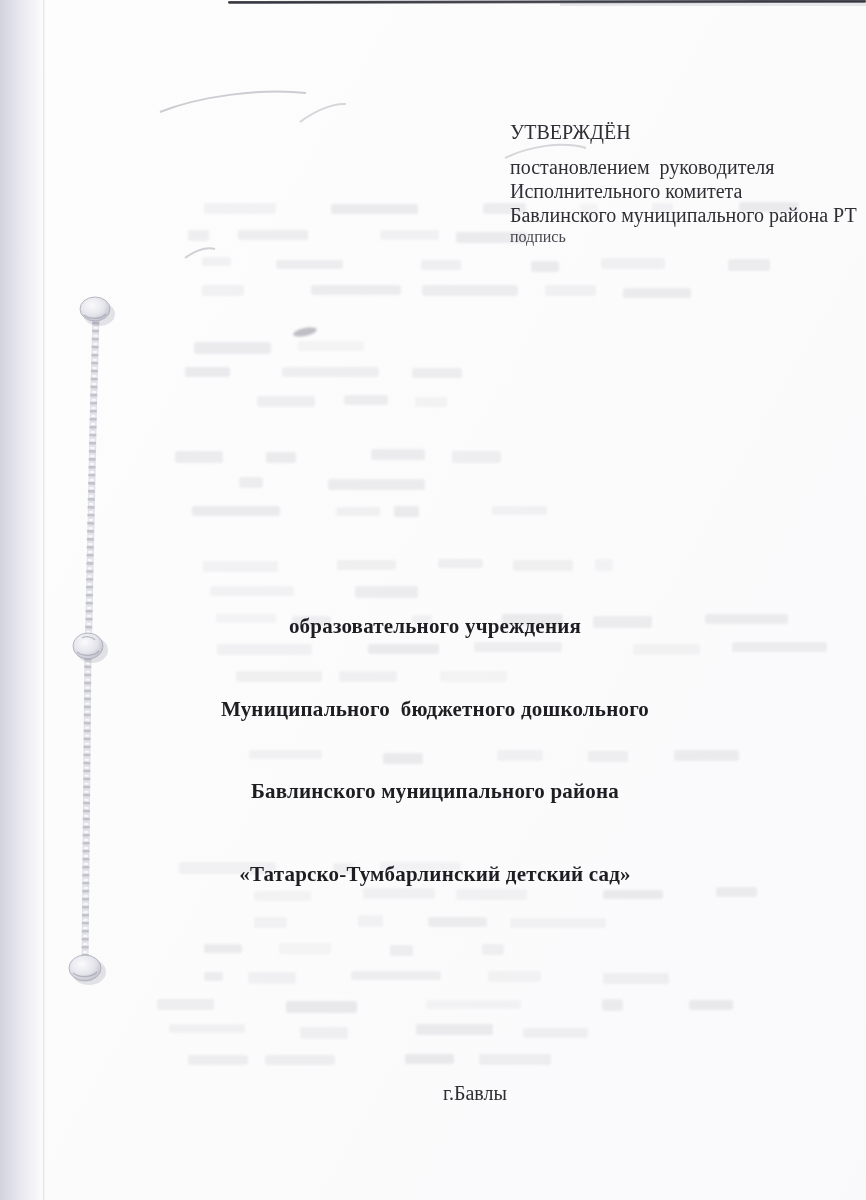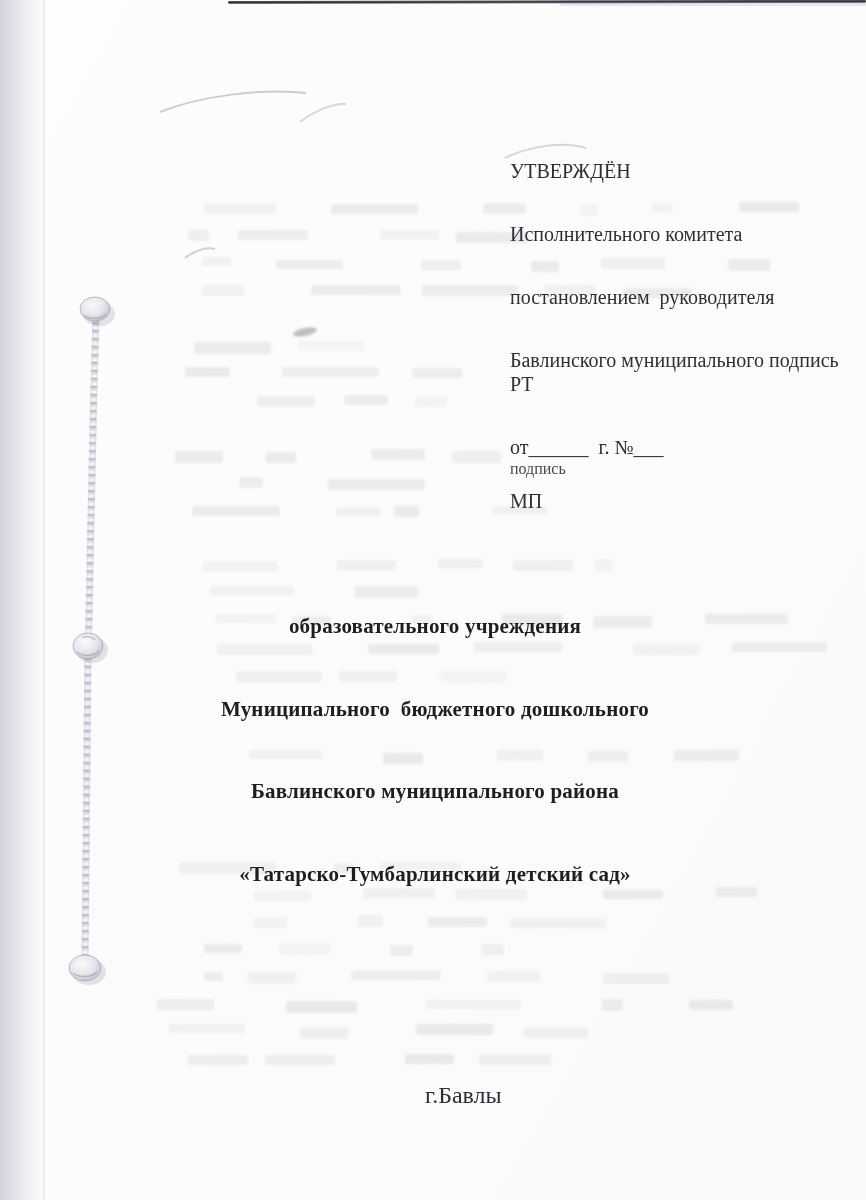--- a/index.html
+++ b/index.html
@@ -35,37 +35,37 @@
   .ghost-seg{position:absolute;background:#63636f;border-radius:2px;filter:blur(1.1px);}
   
   .marks{position:absolute;inset:0;z-index:2;pointer-events:none;}
   .smudge{
     position:absolute;left:293px;top:328px;width:24px;height:8px;border-radius:50%;
     background:rgba(104,104,120,.42);filter:blur(1px);transform:rotate(-12deg);z-index:2;
   }
   
   .binding{position:absolute;left:0;top:0;z-index:6;pointer-events:none;}
   
-  .txt{color:#2e2e34;white-space:pre-wrap;margin-top:39px;}
+  .txt{color:#2e2e34;white-space:pre-wrap;}
   .approval{
     position:absolute;left:510px;top:120px;width:350px;z-index:5;
     font-size:20px;line-height:24px;
   }
   .approval .app-title{margin-bottom:11px;}
   .approval .sig-caption{font-size:16px;line-height:12px;color:#47474f;margin-top:4px;}
   .approval .seal{margin-top:14px;}
   .title-block{
     position:absolute;left:130px;top:558px;width:610px;z-index:5;
     text-align:center;font-weight:bold;color:#1d1d22;
     font-size:21px;line-height:27.5px;letter-spacing:.2px;white-space:pre-wrap;
   }
   .title-block .tb-first{transform:translateX(-30px);letter-spacing:1px;}
   .city{
-    position:absolute;left:425px;top:1082px;z-index:5;
-    font-size:24px;color:#2e2e34;
+    position:absolute;left:443px;top:1082px;z-index:5;
+    font-size:20px;color:#2e2e34;
   }
 </style>
 </head>
 <body>
 
 <div class="paper"></div>
 <div class="edge-band"></div>
 <div class="edge-line"></div>
 <div class="top-strip"></div>
 <div class="top-line"></div>
@@ -200,26 +200,24 @@
   <ellipse cx="95" cy="309" rx="15" ry="12" fill="url(#gr)" stroke="#a9a9b6" stroke-width=".8"></ellipse>
   <path d="M84,315 A14,10 0 0,0 106,314" fill="none" stroke="#9a9aa8" stroke-width="1.4" opacity=".6"></path>
   <ellipse cx="88" cy="646" rx="15" ry="13" fill="url(#gr)" stroke="#a9a9b6" stroke-width=".8"></ellipse>
   <path d="M77,652 A14,10 0 0,0 99,651 M82,638 A9,7 0 0,1 95,640" fill="none" stroke="#9a9aa8" stroke-width="1.3" opacity=".6"></path>
   <ellipse cx="85" cy="968" rx="16" ry="13" fill="url(#gr)" stroke="#a9a9b6" stroke-width=".8"></ellipse>
   <path d="M73,973 A15,10 0 0,0 97,972" fill="none" stroke="#9a9aa8" stroke-width="1.4" opacity=".6"></path>
 </svg>
 
 <div class="approval">
   <div class="txt app-title">УТВЕРЖДЁН</div>
+  <div class="txt">постановлением  руководителя</div>
   <div class="txt">Исполнительного комитета</div>
-  <div class="txt">постановлением  руководителя</div>
-  <div class="txt">Бавлинского муниципального подпись РТ</div>
-  <div class="txt">от______  г. №___</div>
+  <div class="txt">Бавлинского муниципального района РТ</div>
   <div class="txt sig-caption">подпись</div>
-  <div class="txt seal">МП</div>
 </div>
 
 <div class="title-block">
   <div>образовательного учреждения</div>
   <div>Муниципального  бюджетного дошкольного</div>
   <div>Бавлинского муниципального района</div>
   <div>«Татарско-Тумбарлинский детский сад»</div>
 </div>
 
 <div class="city">г.Бавлы</div>

